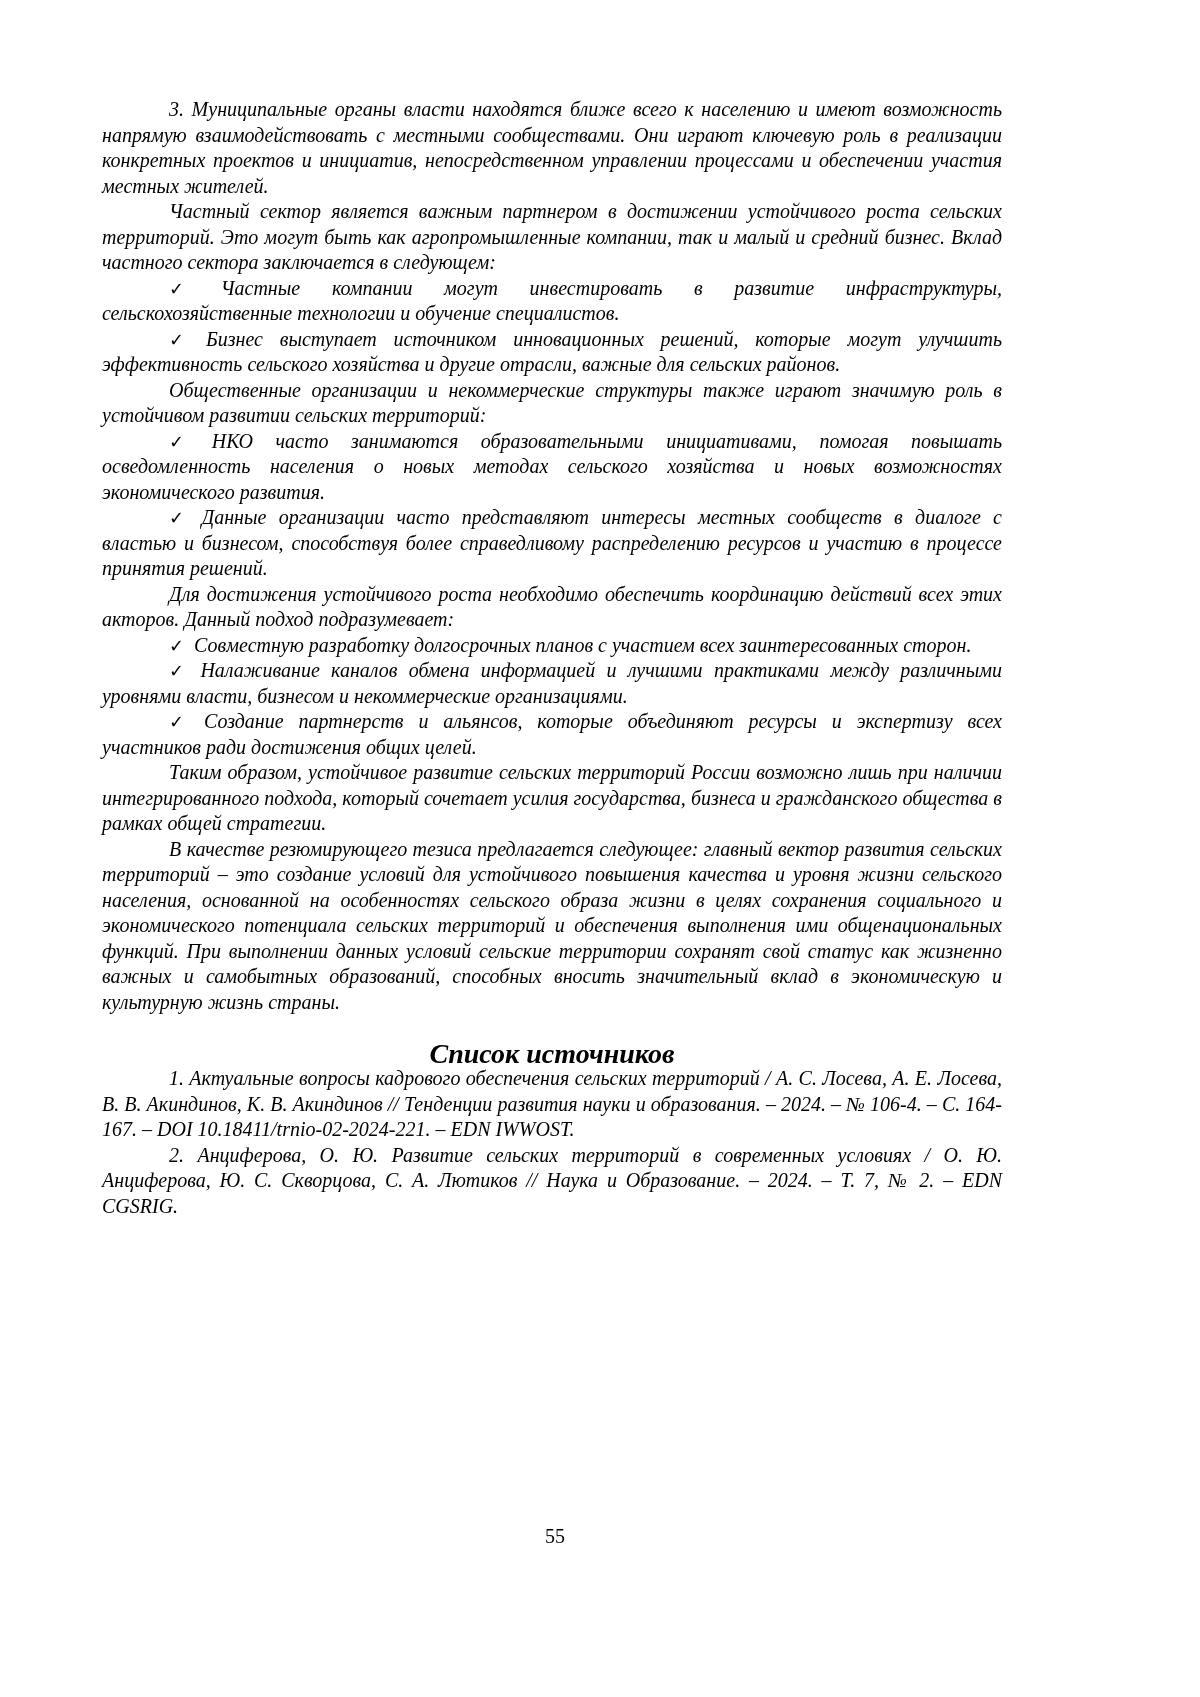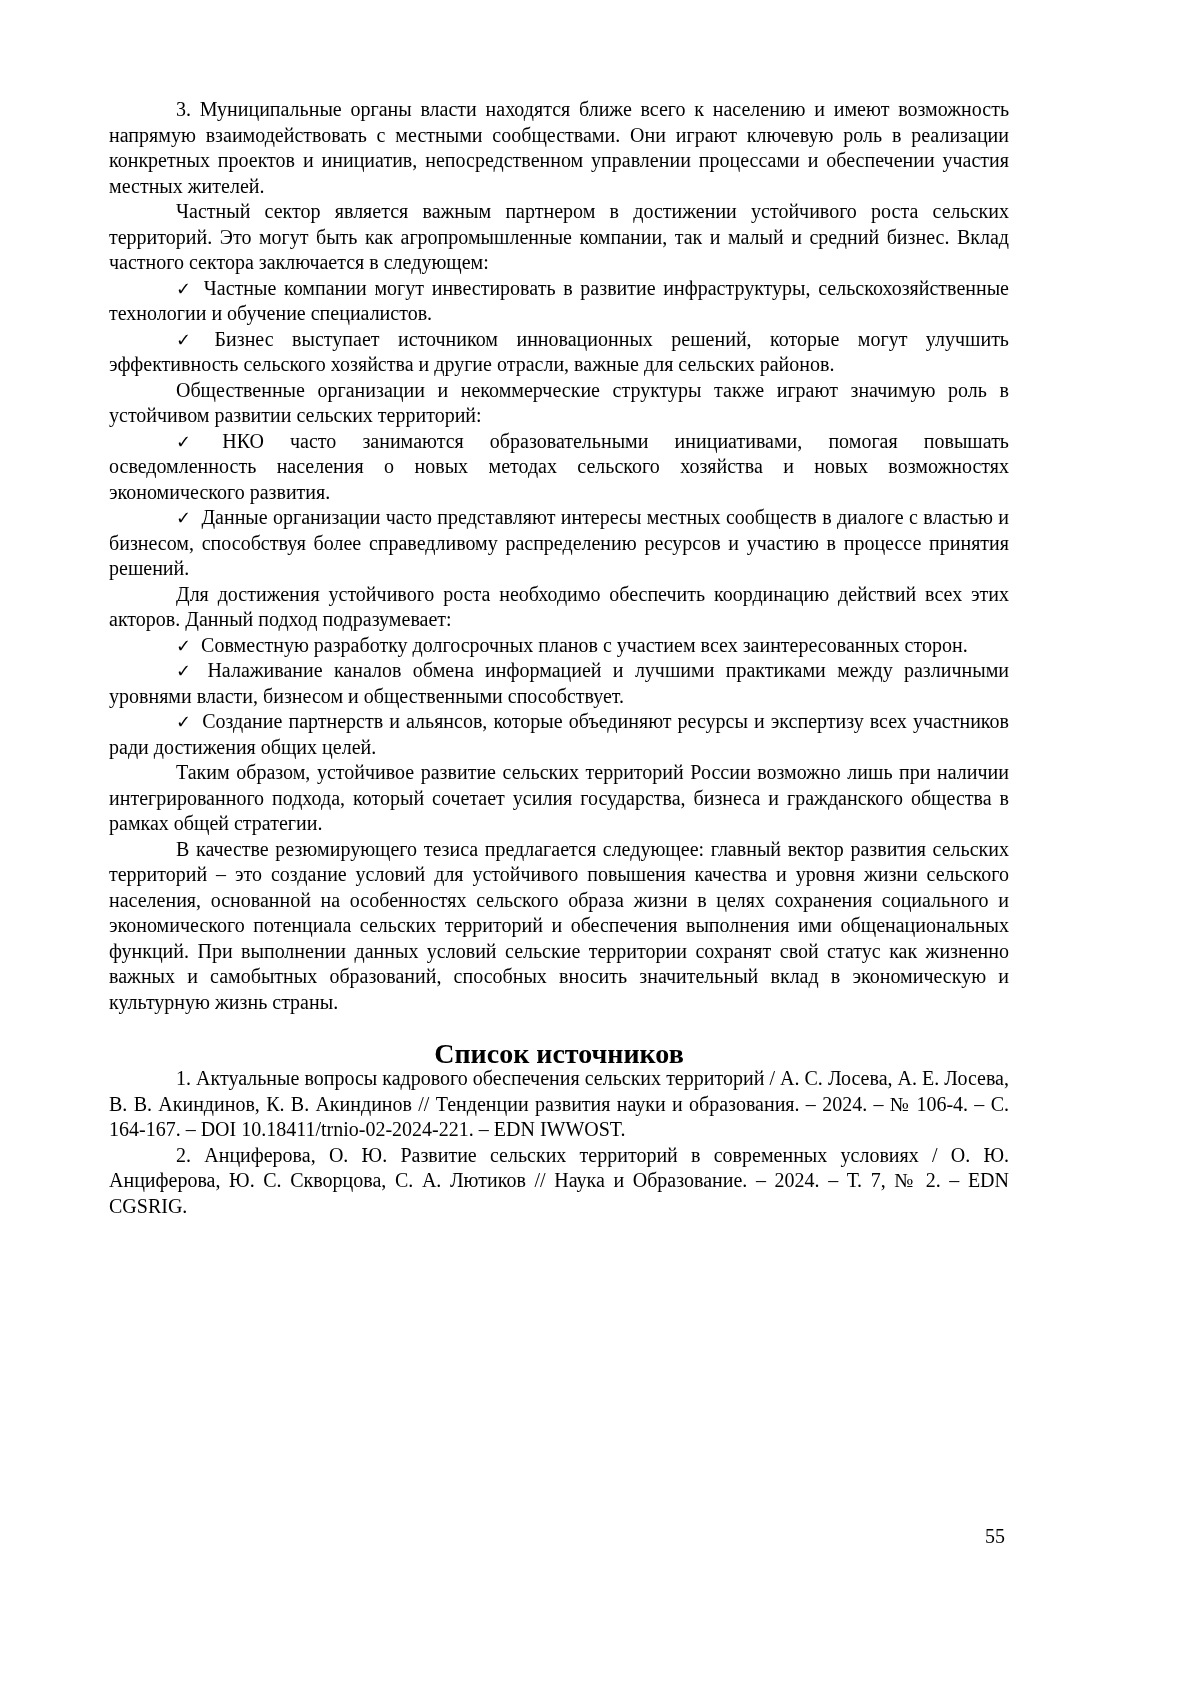--- a/index.html
+++ b/index.html
@@ -14,22 +14,23 @@
     background: #ffffff;
     font-family: "Liberation Serif", "DejaVu Serif", serif;
     font-size: 20px;
     line-height: 25.5px;
     color: #000000;
     overflow: hidden;
   }
   .content {
     position: absolute;
     top: 97px;
-    left: 109px;
+    left: 102px;
     width: 900px;
+    font-style: italic;
   }
   .para {
     margin: 0;
     text-align: justify;
     text-indent: 67px;
   }
   .check-mark {
     margin-right: 10px;
     font-family: "DejaVu Sans", sans-serif;
     font-size: 18px;
@@ -39,21 +40,21 @@
     text-align: center;
     font-weight: bold;
     font-size: 28px;
     line-height: 25.5px;
   }
   .page-number {
     position: absolute;
     top: 1524px;
     left: 105px;
     width: 900px;
-    text-align: right;
+    text-align: center;
   }
 </style>
 </head>
 <body>
 
 <div class="page">
   <div class="content">
 
     <p class="para">3. Муниципальные органы власти находятся ближе всего к населению и имеют возможность напрямую взаимодействовать с местными сообществами. Они играют ключевую роль в реализации конкретных проектов и инициатив, непосредственном управлении процессами и обеспечении участия местных жителей.</p>
     <p class="para">Частный сектор является важным партнером в достижении устойчивого роста сельских территорий. Это могут быть как агропромышленные компании, так и малый и средний бизнес. Вклад частного сектора заключается в следующем:</p>
@@ -62,21 +63,21 @@
     <p class="para"><span class="check-mark">✓</span><span>Бизнес выступает источником инновационных решений, которые могут улучшить эффективность сельского хозяйства и другие отрасли, важные для сельских районов.</span></p>
 
     <p class="para">Общественные организации и некоммерческие структуры также играют значимую роль в устойчивом развитии сельских территорий:</p>
 
     <p class="para"><span class="check-mark">✓</span><span>НКО часто занимаются образовательными инициативами, помогая повышать осведомленность населения о новых методах сельского хозяйства и новых возможностях экономического развития.</span></p>
     <p class="para"><span class="check-mark">✓</span><span>Данные организации часто представляют интересы местных сообществ в диалоге с властью и бизнесом, способствуя более справедливому распределению ресурсов и участию в процессе принятия решений.</span></p>
 
     <p class="para">Для достижения устойчивого роста необходимо обеспечить координацию действий всех этих акторов. Данный подход подразумевает:</p>
 
     <p class="para"><span class="check-mark">✓</span><span>Совместную разработку долгосрочных планов с участием всех заинтересованных сторон.</span></p>
-    <p class="para"><span class="check-mark">✓</span><span>Налаживание каналов обмена информацией и лучшими практиками между различными уровнями власти, бизнесом и общественными способствует.</span></p>
+    <p class="para"><span class="check-mark">✓</span><span>Налаживание каналов обмена информацией и лучшими практиками между различными уровнями власти, бизнесом и некоммерческие организациями.</span></p>
     <p class="para"><span class="check-mark">✓</span><span>Создание партнерств и альянсов, которые объединяют ресурсы и экспертизу всех участников ради достижения общих целей.</span></p>
 
     <p class="para">Таким образом, устойчивое развитие сельских территорий России возможно лишь при наличии интегрированного подхода, который сочетает усилия государства, бизнеса и гражданского общества в рамках общей стратегии.</p>
     <p class="para">В качестве резюмирующего тезиса предлагается следующее: главный вектор развития сельских территорий – это создание условий для устойчивого повышения качества и уровня жизни сельского населения, основанной на особенностях сельского образа жизни в целях сохранения социального и экономического потенциала сельских территорий и обеспечения выполнения ими общенациональных функций. При выполнении данных условий сельские территории сохранят свой статус как жизненно важных и самобытных образований, способных вносить значительный вклад в экономическую и культурную жизнь страны.</p>
 
     <h2 class="sources-heading">Список источников</h2>
 
     <p class="para">1. Актуальные вопросы кадрового обеспечения сельских территорий / А. С. Лосева, А. Е. Лосева, В. В. Акиндинов, К. В. Акиндинов // Тенденции развития науки и образования. – 2024. – № 106-4. – С. 164-167. – DOI 10.18411/trnio-02-2024-221. – EDN IWWOST.</p>
     <p class="para">2. Анциферова, О. Ю. Развитие сельских территорий в современных условиях / О. Ю. Анциферова, Ю. С. Скворцова, С. А. Лютиков // Наука и Образование. – 2024. – Т. 7, № 2. – EDN CGSRIG.</p>
 

